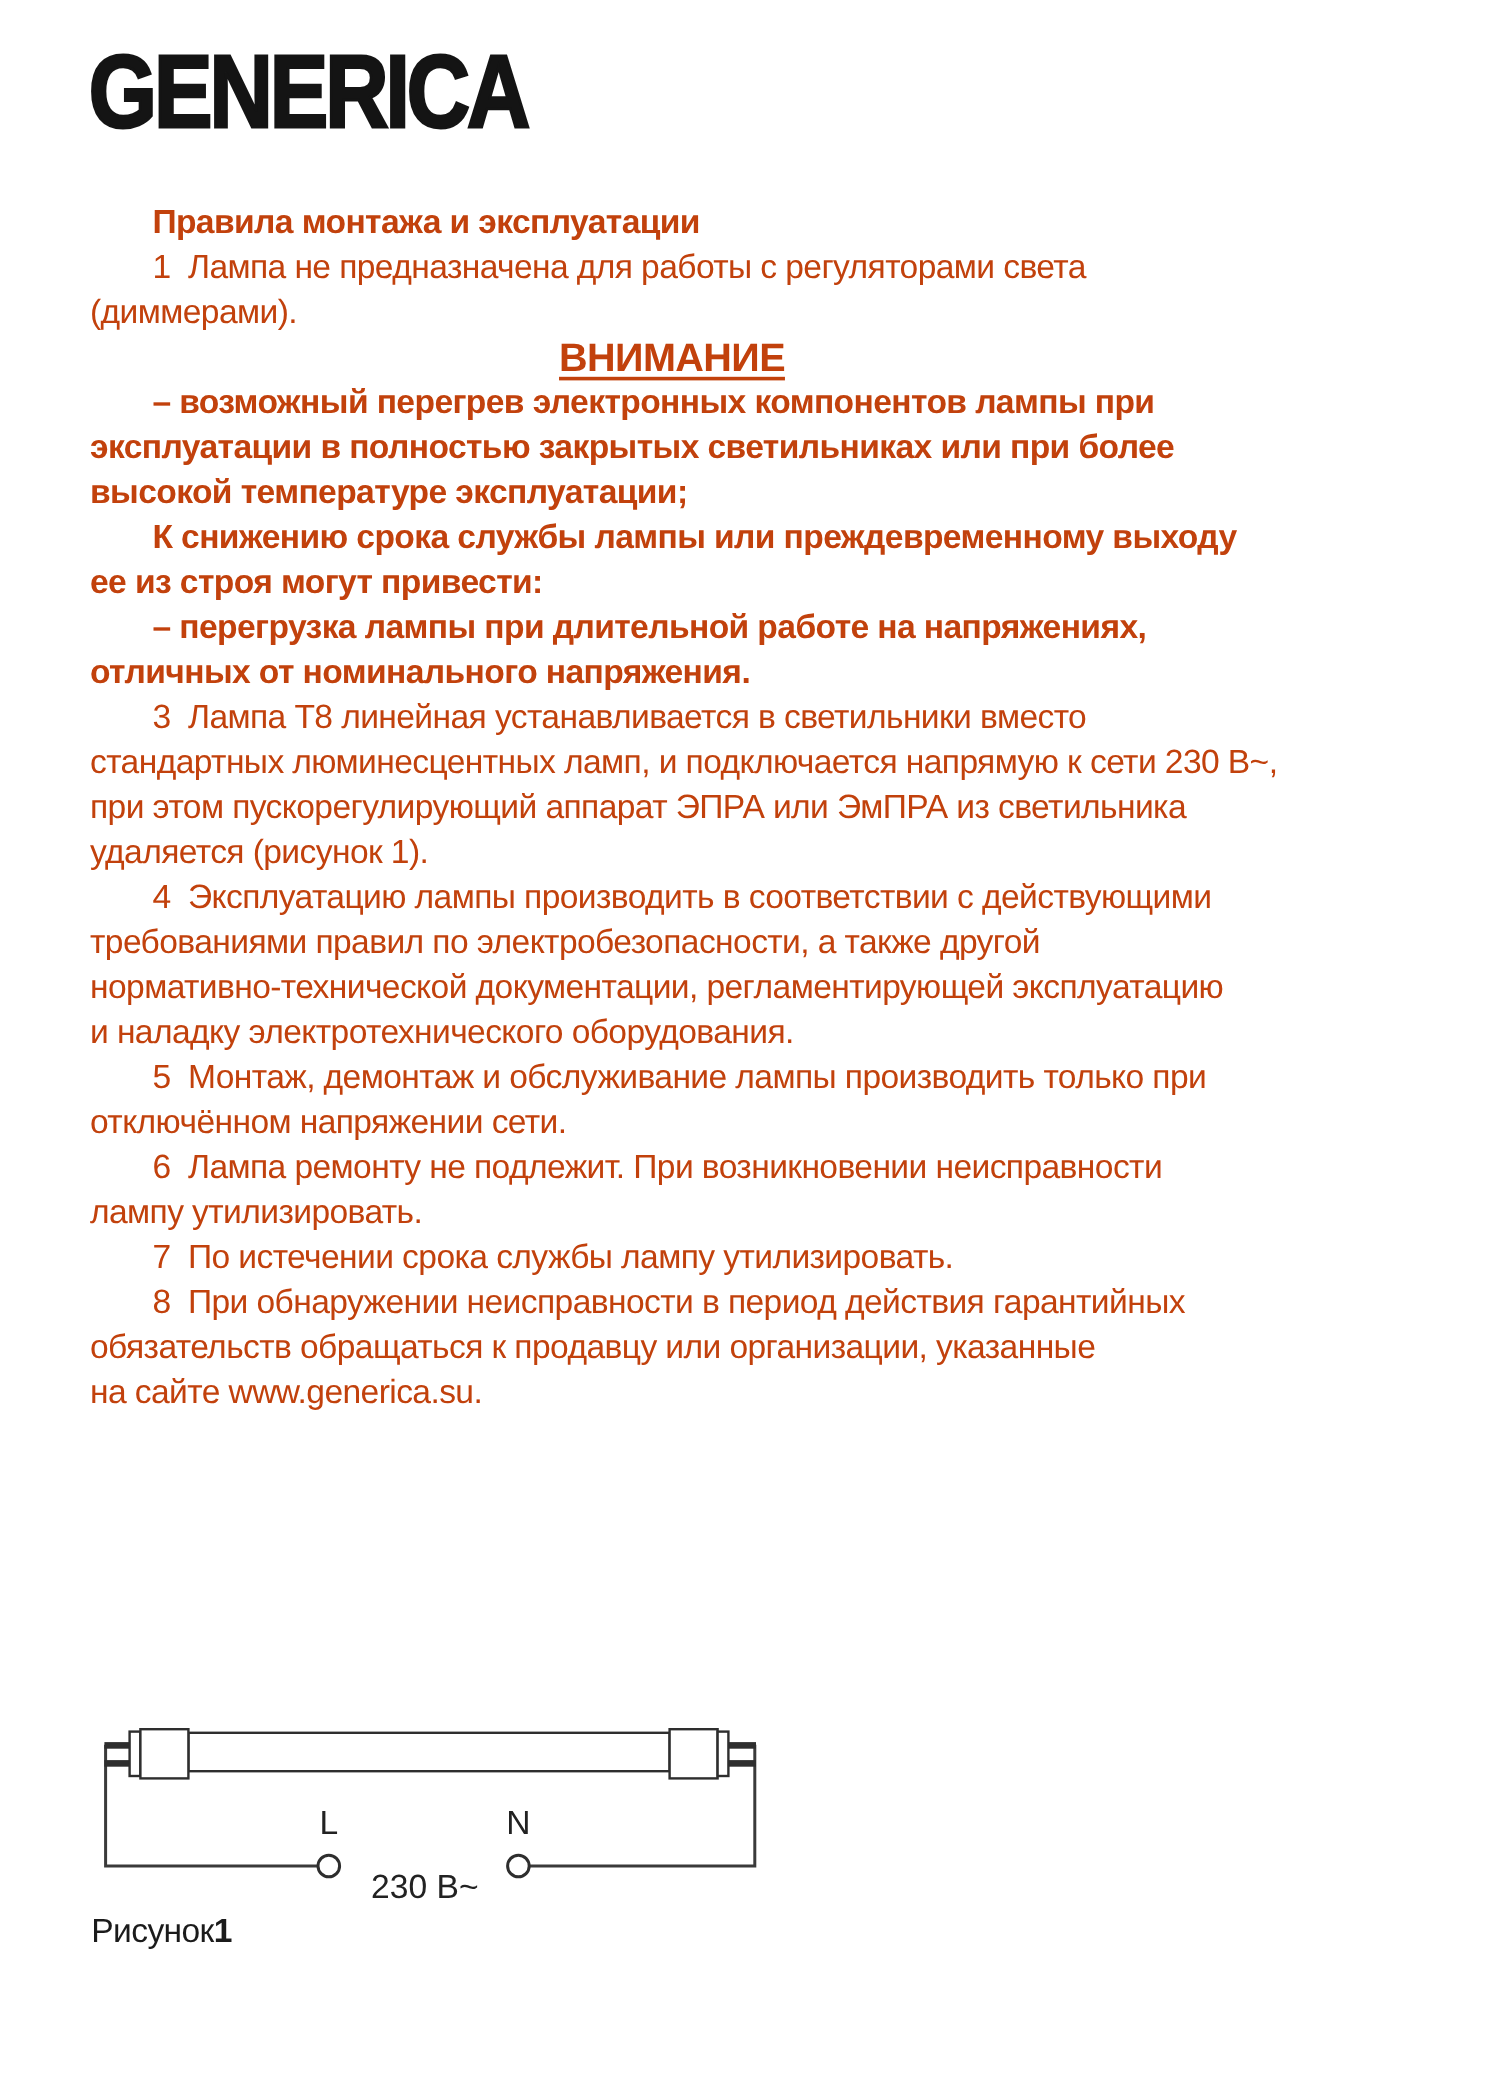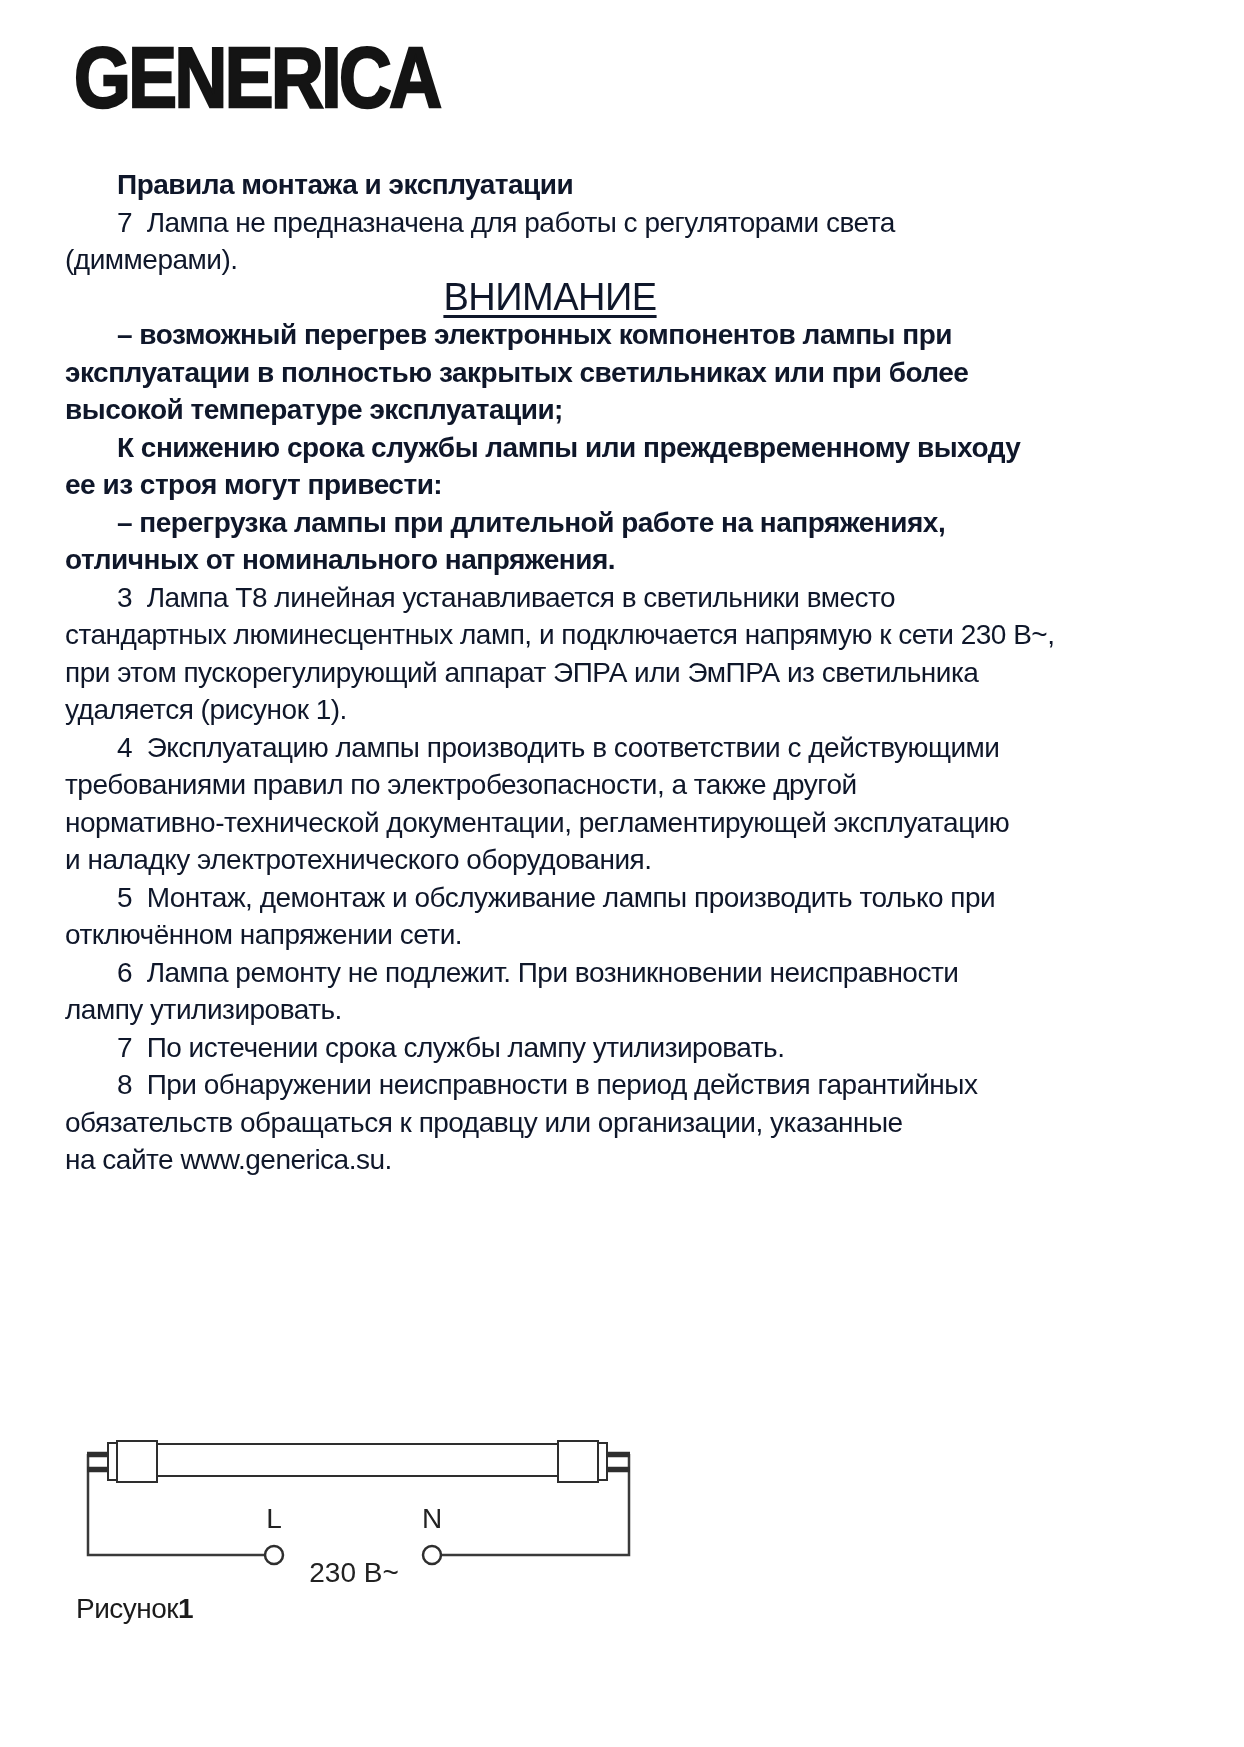--- a/index.html
+++ b/index.html
@@ -7,26 +7,26 @@
     position:relative; width:1244px; height:1747px; background:#ffffff;
     font-family:"Liberation Sans", sans-serif; color:#1b1b1b; overflow:hidden;
   }
   .logo {
     position:absolute; left:74px; top:34px;
     font-size:86px; line-height:1; font-weight:bold; color:#141414;
     letter-spacing:-3px; transform:scaleX(0.85); transform-origin:0 50%;
     -webkit-text-stroke:2.5px #141414; white-space:nowrap;
   }
   .doc {
-    position:absolute; left:65px; top:166px; width:1130px;
-    font-size:28px; line-height:37.5px; letter-spacing:-0.5px; color:#0f172a;
+    position:absolute; left:75px; top:166px; width:1130px;
+    font-size:28px; line-height:37.5px; letter-spacing:-0.5px; color:#c2410c;
   }
   .doc p { margin:0; text-indent:52px; white-space:pre-wrap; }
   .doc p.b { font-weight:bold; }
-  .doc p.attention { text-indent:0; text-align:center; width:970px; font-weight:normal; font-size:38px; }
+  .doc p.attention { text-indent:0; text-align:center; width:970px; font-weight:bold; font-size:33px; }
   .attention span {
     text-decoration:underline; text-decoration-thickness:3px; text-underline-offset:5px;
   }
   .figure-svg { position:absolute; left:60px; top:1410px; }
   .figure-svg text {
     font-family:"Liberation Sans", sans-serif; font-size:28px; fill:#222222;
   }
   .caption {
     position:absolute; left:76px; top:1593px; font-size:28px; color:#1b1b1b; letter-spacing:-0.5px;
   }
@@ -34,21 +34,21 @@
 </style>
 </head>
 <body>
 
 <div class="page">
 
   <div class="logo">GENERICA</div>
 
   <div class="doc">
     <p class="b">Правила монтажа и эксплуатации</p>
-    <p>7  Лампа не предназначена для работы с регуляторами света
+    <p>1  Лампа не предназначена для работы с регуляторами света
 (диммерами).</p>
     <p class="attention"><span>ВНИМАНИЕ</span></p>
     <p class="b">– возможный перегрев электронных компонентов лампы при
 эксплуатации в полностью закрытых светильниках или при более
 высокой температуре эксплуатации;</p>
     <p class="b">К снижению срока службы лампы или преждевременному выходу
 ее из строя могут привести:</p>
     <p class="b">– перегрузка лампы при длительной работе на напряжениях,
 отличных от номинального напряжения.</p>
     <p>3  Лампа Т8 линейная устанавливается в светильники вместо

